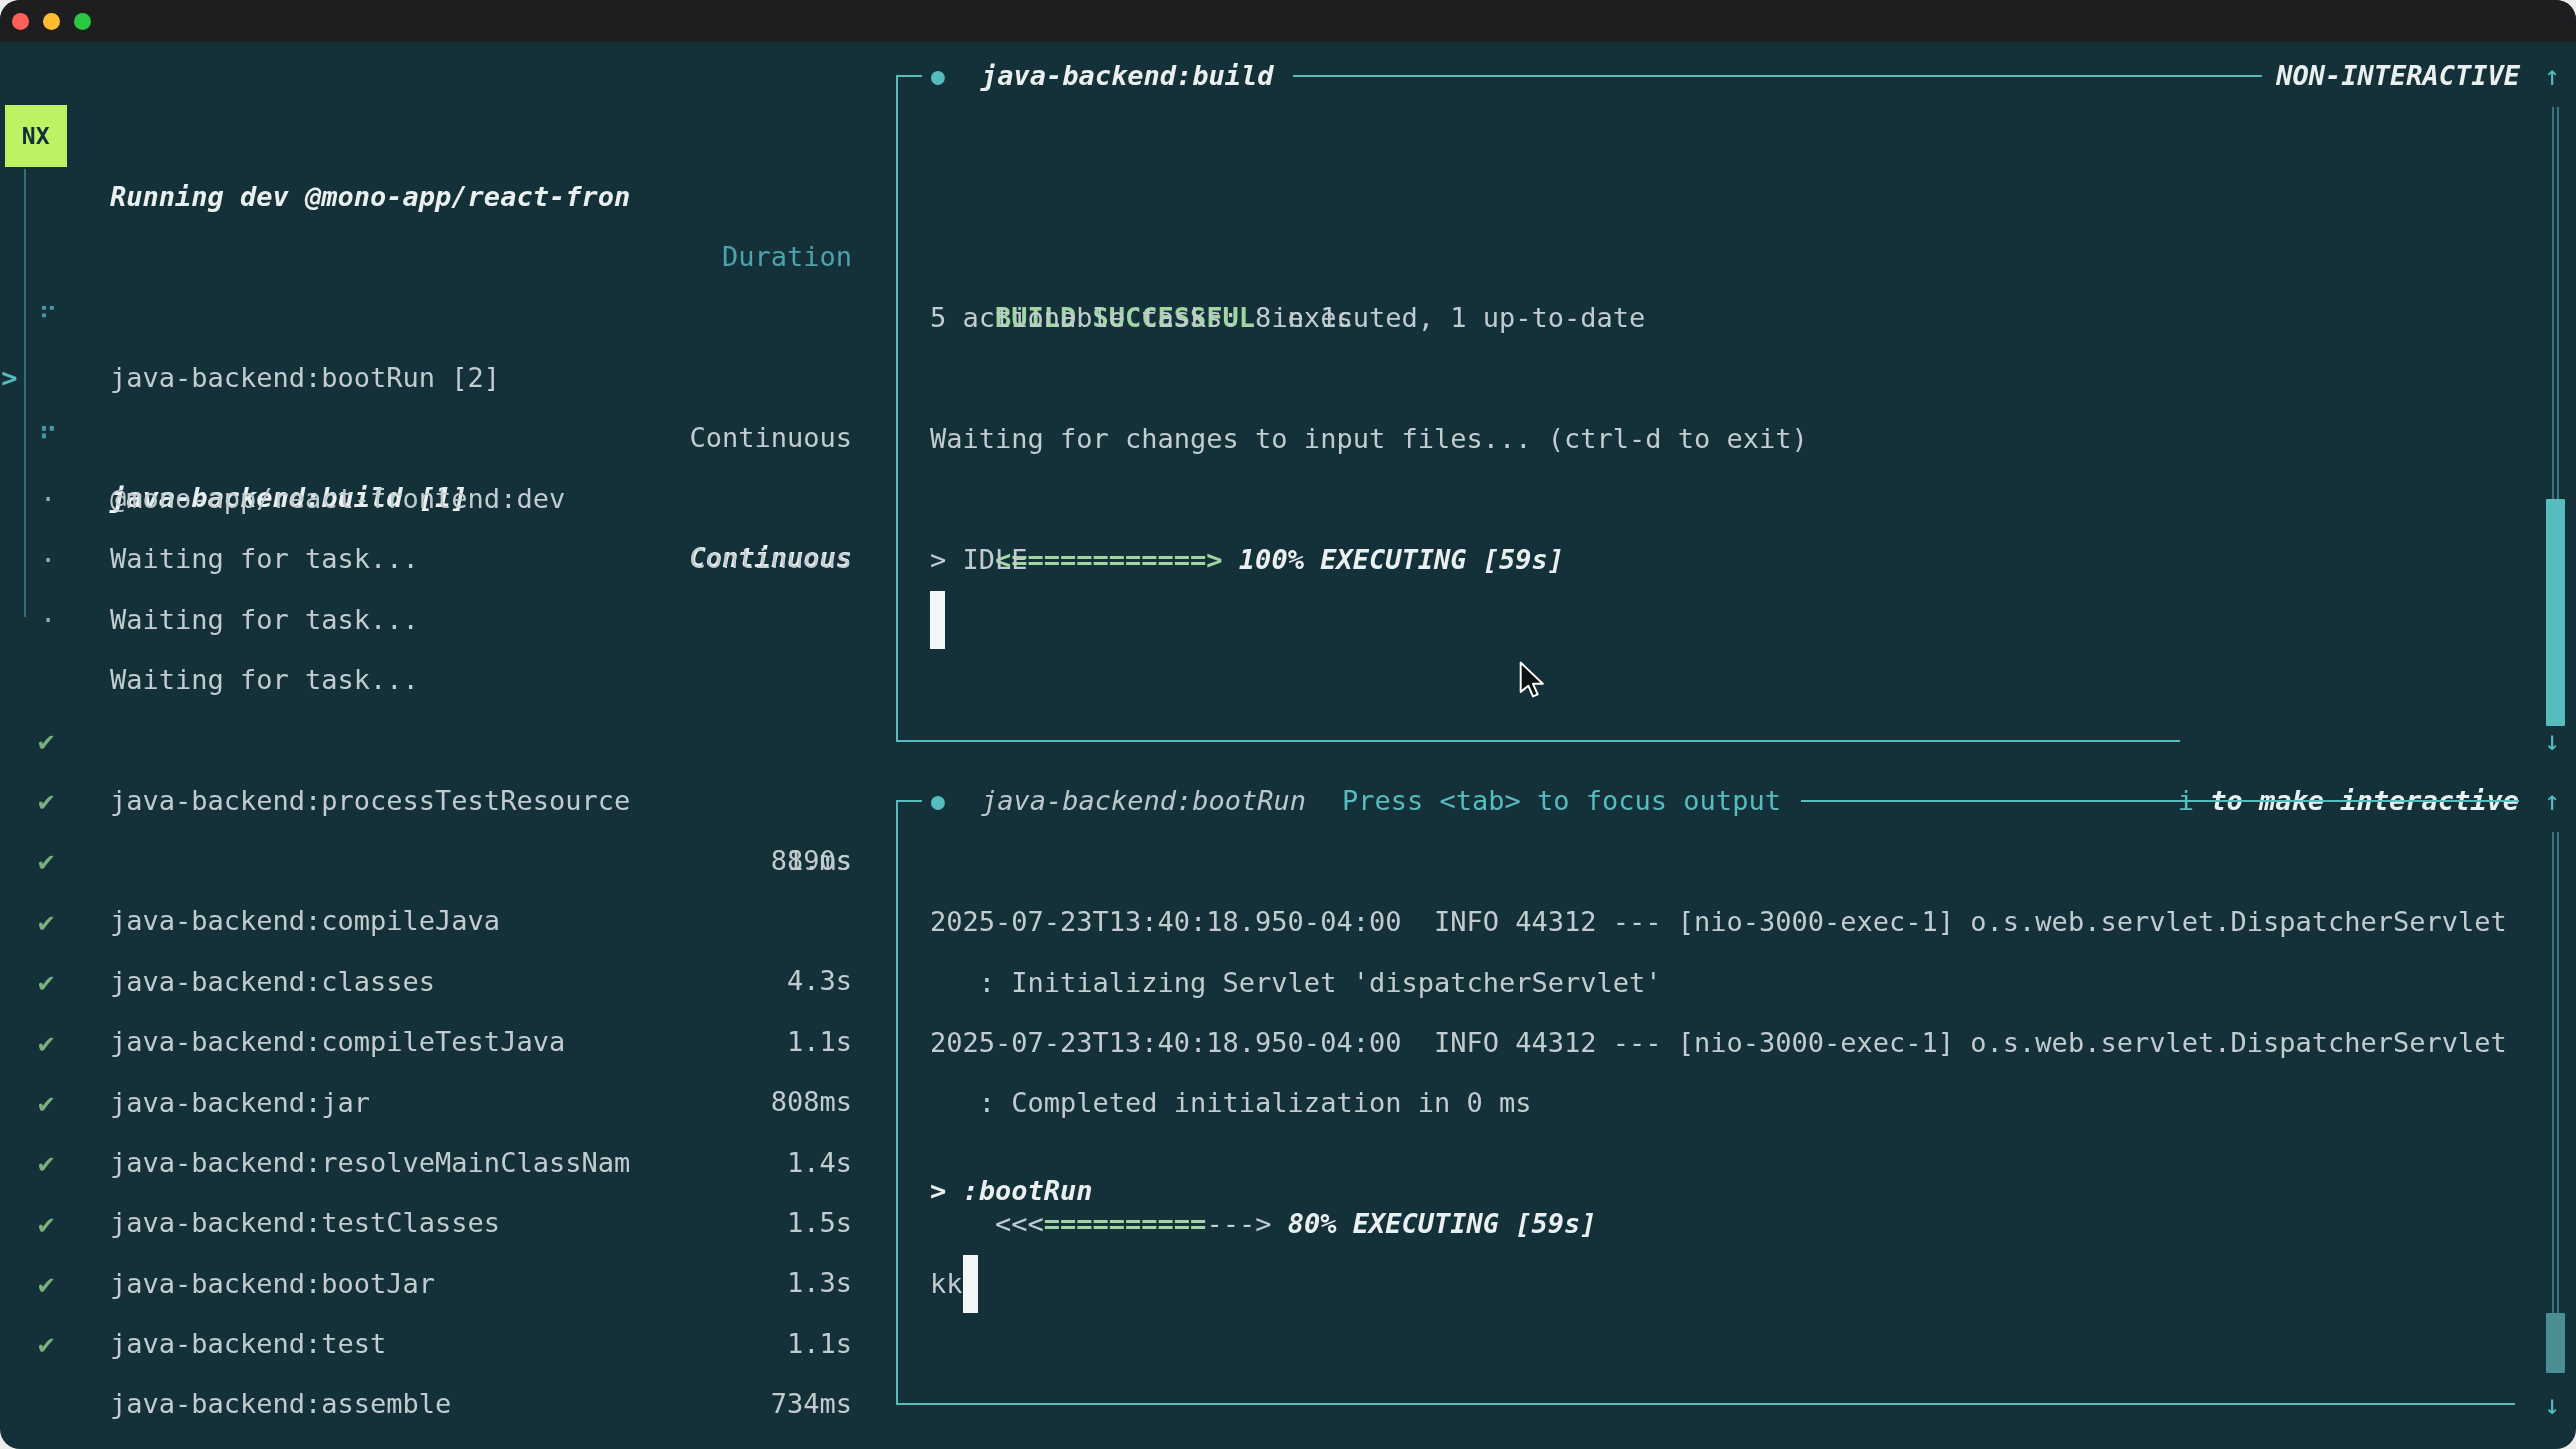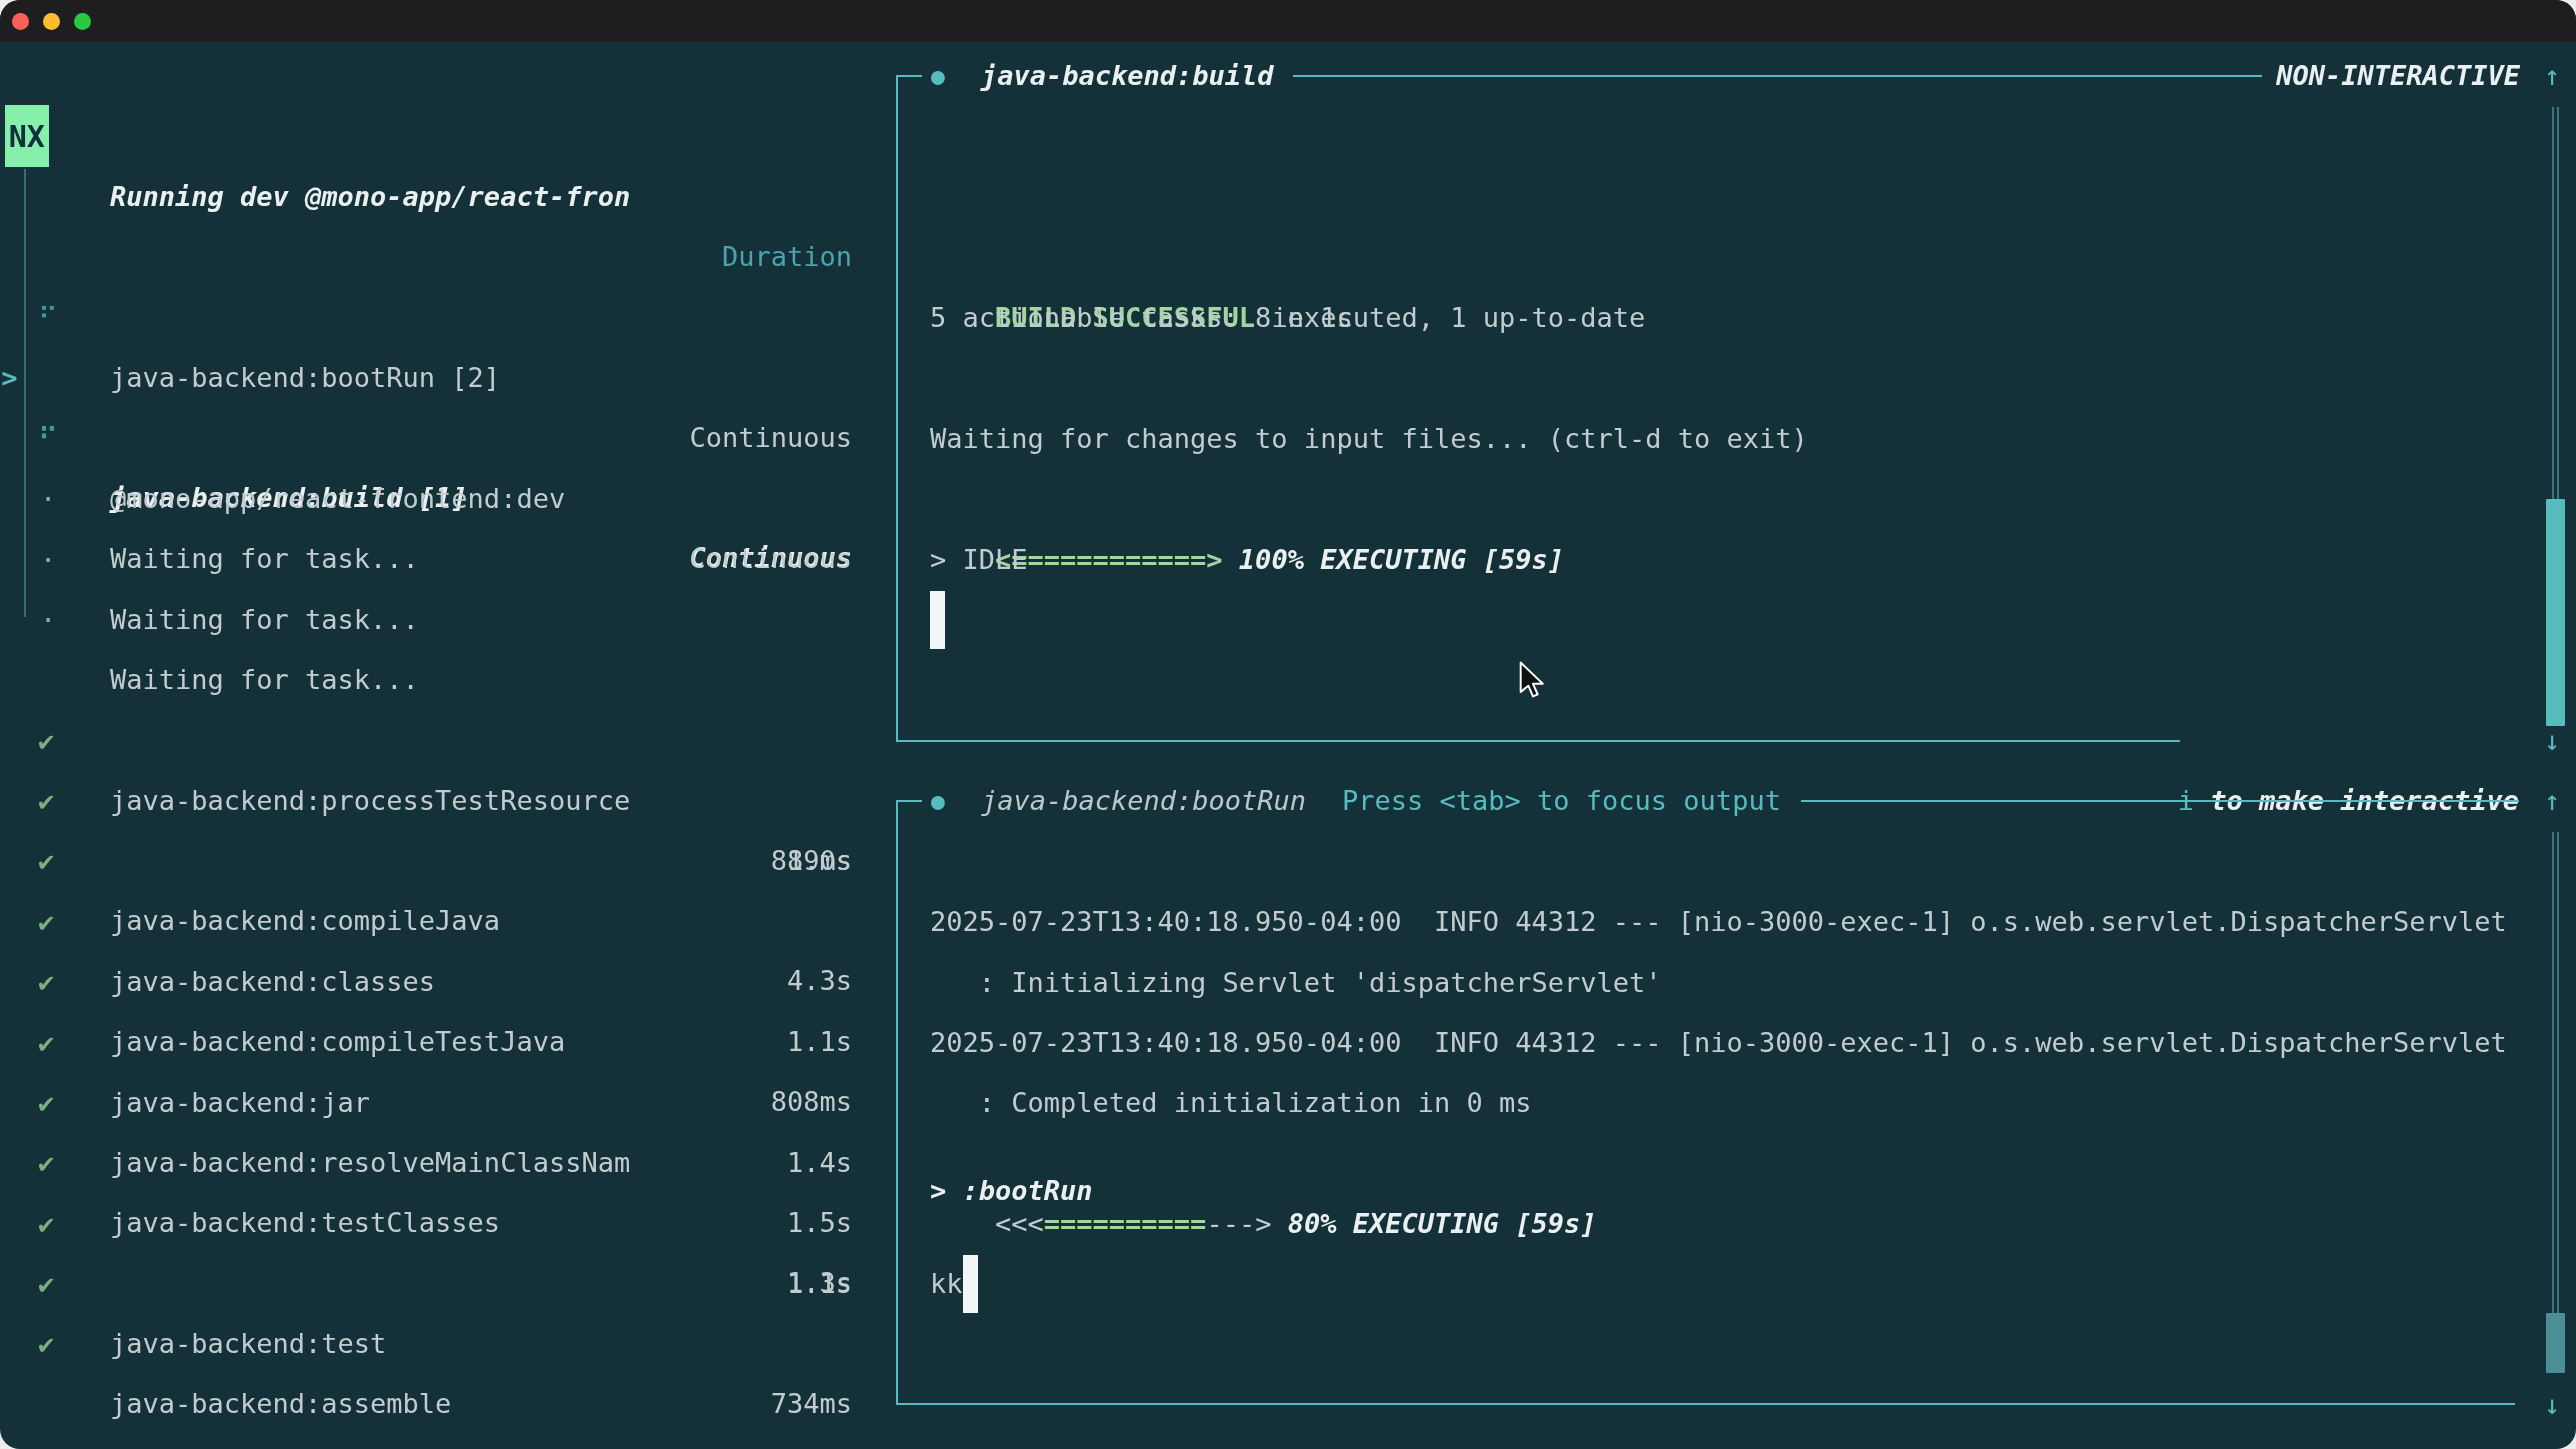--- a/index.html
+++ b/index.html
@@ -13,22 +13,22 @@
 
   .row{position:absolute;height:60px;line-height:60px;font-size:27px;white-space:pre;color:#c2ccce;}
   .bold{font-weight:bold;color:#eaf0f0;font-style:italic;}
   .teal{color:#4da2ac;}
   .teal-bright{color:#56bcbe;}
   .green-txt{color:#a1d6a3;font-weight:bold;}
   .check{color:#79b07e;}
   .gray-title{color:#bcc7c9;font-style:italic;}
 
   
-  #nx-badge{position:absolute;left:4.7px;top:105px;width:44px;height:62px;background:#86efac;color:#10303a;
-    display:flex;align-items:center;justify-content:center;font-size:30px;font-weight:bold;}
+  #nx-badge{position:absolute;left:4.7px;top:105px;width:62px;height:62px;background:#bef264;color:#10303a;
+    display:flex;align-items:center;justify-content:center;font-size:23px;font-weight:bold;}
   #tree-line{position:absolute;left:23.5px;top:169px;width:2.7px;height:448px;background:#356e77;}
   .srow{left:0;width:896px;}
   .srow .caret{position:absolute;left:1.3px;color:#56bcbe;font-weight:bold;}
   .srow .spin{position:absolute;left:38px;color:#4598a3;}
   .srow .bullet{position:absolute;left:40px;color:#9aa8ab;}
   .srow .chk{position:absolute;left:38px;}
   .srow .lbl{position:absolute;left:110px;}
   .srow .dur{position:absolute;right:44px;}
 
   
@@ -125,20 +125,21 @@
     <span class="lbl">java-backend:resolveMainClassNam</span>
     <span class="dur">1.5s</span>
   </div>
   <div class="row srow" style="top:1073px">
     <span class="chk check">✔</span>
     <span class="lbl">java-backend:testClasses</span>
     <span class="dur">1.3s</span>
   </div>
   <div class="row srow" style="top:1134px">
     <span class="chk check">✔</span>
+    <span class="lbl">java-backend:bootJar</span>
     <span class="dur">1.1s</span>
   </div>
   <div class="row srow" style="top:1194px">
     <span class="chk check">✔</span>
     <span class="lbl">java-backend:test</span>
     <span class="dur">734ms</span>
   </div>
   <div class="row srow" style="top:1254px">
     <span class="chk check">✔</span>
     <span class="lbl">java-backend:assemble</span>

